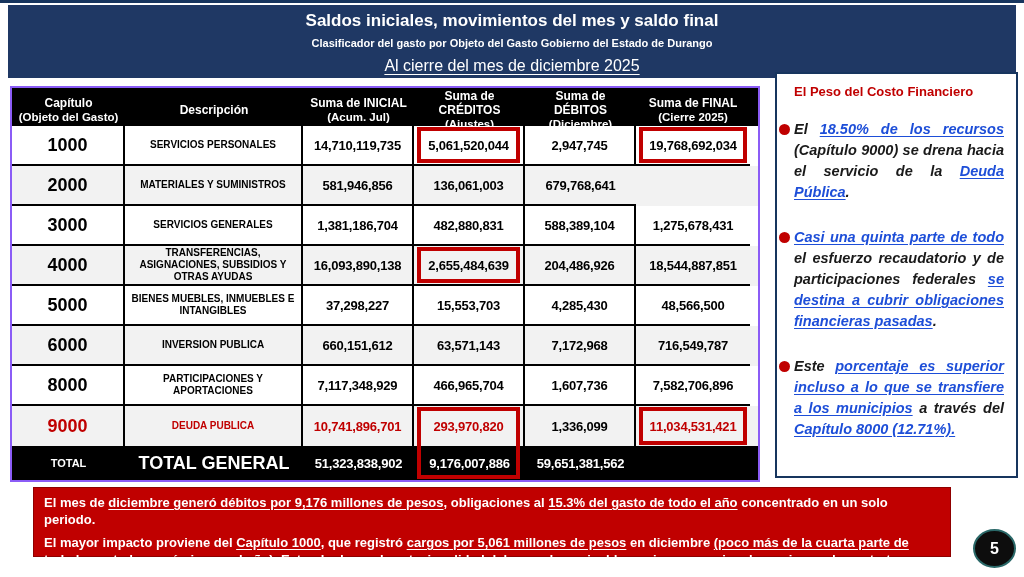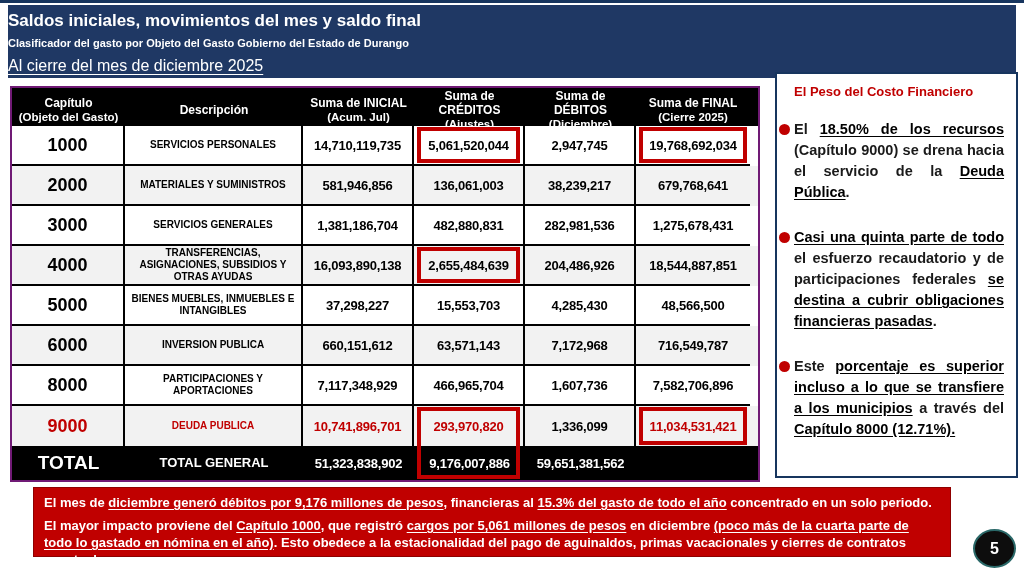--- a/index.html
+++ b/index.html
@@ -4,64 +4,64 @@
 <style>
   * { margin:0; padding:0; box-sizing:border-box; }
   html,body { width:1024px; height:577px; background:#ffffff; overflow:hidden;
               font-family:"Liberation Sans", sans-serif; }
   .slide { position:relative; width:1024px; height:577px; background:#fff; }
 
   .top-edge { position:absolute; left:0; top:0; width:1024px; height:3px; background:#17355e; }
 
   
   .hdr { position:absolute; left:8px; top:5px; width:1008px; height:73px;
-         background:#1f3864; color:#fff; padding-top:4px; }
+         background:#1f3864; color:#fff; text-align:center; padding-top:4px; }
   .hdr .l1 { font-size:17px; font-weight:bold; line-height:23px; }
   .hdr .l2 { font-size:11px; font-weight:bold; line-height:23px; }
   .hdr .l3 { font-size:16px; font-weight:normal; line-height:22px;
              text-decoration:underline; text-underline-offset:3px; }
 
   
-  .tbl { position:absolute; left:10px; top:86px; width:750px; border:2px solid #701a75;
+  .tbl { position:absolute; left:10px; top:86px; width:750px; border:2px solid #8b5cf6;
          background:#fff; }
   .trow { display:grid; grid-template-columns:113px 178px 111px 111px 111px 114px; }
   .trow-head { height:38px; background:#000; color:#fff; }
   .trow-data { height:40px; }
   .trow-total{ height:34px; background:#000; color:#fff; }
   .tcell { position:relative; display:flex; flex-direction:column; align-items:center;
            justify-content:center; text-align:center; border-right:2px solid #000;
            border-bottom:2px solid #000; padding:1px 3px; }
   .trow-head .tcell, .trow-total .tcell { border-right:none; border-bottom:none; }
   .trow-total .tcell { border-bottom:none; }
   .tcell:last-child { border-right:none; }
   .trow-data:last-of-type .tcell { border-bottom:none; }
   .hcell-l1 { font-size:12px; font-weight:bold; line-height:14px; }
   .hcell-l2 { font-size:11.5px; font-weight:bold; line-height:14px; }
   .cap-text  { font-size:18px; font-weight:bold; }
   .desc-text { font-size:10px; font-weight:bold; line-height:12px; }
   .num-text  { font-size:13px; font-weight:bold; letter-spacing:-0.2px; }
   .shade { background:#f2f2f2; }
   .red-cell { color:#c00000; }
   .trow-total .num-text, .trow-total .cap-text, .trow-total .desc-text { color:#fff; }
-  .trow-total .cap-text { font-size:19px; }
-  .trow-total .desc-text { font-size:13px; }
+  .trow-total .cap-text { font-size:11px; }
+  .trow-total .desc-text { font-size:18px; }
   .hlbox { position:absolute; left:3px; right:3px; top:1px; bottom:1px;
            border:4px solid #c00000; pointer-events:none; z-index:6; }
   .hlbox.span-down { bottom:-33px; }
 
   
   .side { position:absolute; left:775px; top:72px; width:243px; height:406px;
           background:#fff; border:2px solid #17355e; padding:8px 12px 8px 17px; }
   .side-title { color:#c00000; font-size:13px; font-weight:bold; margin:2px 0 20px 0; }
   .bullet { position:relative; margin-bottom:24px; font-size:14.5px; font-weight:bold;
             line-height:21px; text-align:justify; }
   .bullet-dot { position:absolute; left:-15px; top:5px; width:11px; height:11px;
                 border-radius:50%; background:#c00000; }
-  .seg-b  { color:#1a1a1a; }
-  .seg-ru { color:#000000; text-decoration:underline; text-underline-offset:2px; }
+  .seg-b  { color:#1a1a1a;font-style:italic; }
+  .seg-ru { color:#1d4ed8; text-decoration:underline; text-underline-offset:2px;font-style:italic; }
 
   
   .banner { position:absolute; left:33px; top:487px; width:918px; height:70px;
             background:#c00000; border:1px solid #8f0000; padding:6px 10px; }
   .banner p { font-size:13px; font-weight:bold; line-height:17px; color:#fff; }
   .banner p.first { margin-bottom:6px; }
   .seg-w  { color:#fff; }
   .seg-wu { color:#fff; text-decoration:underline; text-underline-offset:2px; }
 
   
@@ -139,41 +139,38 @@
       <div class="tcell">
             <span class="desc-text">MATERIALES Y SUMINISTROS</span>
           </div>
       <div class="tcell">
             <span class="num-text">581,946,856</span>
           </div>
       <div class="tcell">
             <span class="num-text">136,061,003</span>
           </div>
       <div class="tcell">
-            <span class="num-text">38,239,217</span>
-          </div>
-      <div class="tcell">
             <span class="num-text">679,768,641</span>
           </div>
     </div>
         <div class="trow trow-data">
       <div class="tcell">
             <span class="cap-text">3000</span>
           </div>
       <div class="tcell">
             <span class="desc-text">SERVICIOS GENERALES</span>
           </div>
       <div class="tcell">
             <span class="num-text">1,381,186,704</span>
           </div>
       <div class="tcell">
             <span class="num-text">482,880,831</span>
           </div>
       <div class="tcell">
-            <span class="num-text">282,981,536</span>
+            <span class="num-text">588,389,104</span>
           </div>
       <div class="tcell">
             <span class="num-text">1,275,678,431</span>
           </div>
     </div>
         <div class="trow trow-data shade">
       <div class="tcell">
             <span class="cap-text">4000</span>
           </div>
       <div class="tcell">
@@ -306,20 +303,20 @@
       <span class="bullet-dot"></span>
       <span><span class="seg-ru">Casi una quinta parte de todo</span><span class="seg-b"> el esfuerzo recaudatorio y de participaciones federales </span><span class="seg-ru">se destina a cubrir obligaciones financieras pasadas</span><span class="seg-b">.</span></span>
     </div>
     <div class="bullet">
       <span class="bullet-dot"></span>
       <span><span class="seg-b">Este </span><span class="seg-ru">porcentaje es superior incluso a lo que se transfiere a los municipios</span><span class="seg-b"> a través del </span><span class="seg-ru">Capítulo 8000 (12.71%).</span></span>
     </div>
   </div>
 
   <div class="banner">
-    <p class="first"><span class="seg-w">El mes de </span><span class="seg-wu">diciembre generó débitos por 9,176 millones de pesos</span><span class="seg-w">, financieras al </span><span class="seg-wu">15.3% del gasto de todo el año</span><span class="seg-w"> concentrado en un solo periodo.</span></p>
+    <p class="first"><span class="seg-w">El mes de </span><span class="seg-wu">diciembre generó débitos por 9,176 millones de pesos</span><span class="seg-w">, obligaciones al </span><span class="seg-wu">15.3% del gasto de todo el año</span><span class="seg-w"> concentrado en un solo periodo.</span></p>
     <p><span class="seg-w">El mayor impacto proviene del </span><span class="seg-wu">Capítulo 1000</span><span class="seg-w">, que registró </span><span class="seg-wu">cargos por 5,061 millones de pesos</span><span class="seg-w"> en diciembre </span><span class="seg-wu">(poco más de la cuarta parte de todo lo gastado en nómina en el año)</span><span class="seg-w">. Esto obedece a la estacionalidad del pago de aguinaldos, primas vacacionales y cierres de contratos eventuales.</span></p>
   </div>
 
   <div class="pagenum">
     <span>5</span>
   </div>
 </div>
 
 </body></html>

